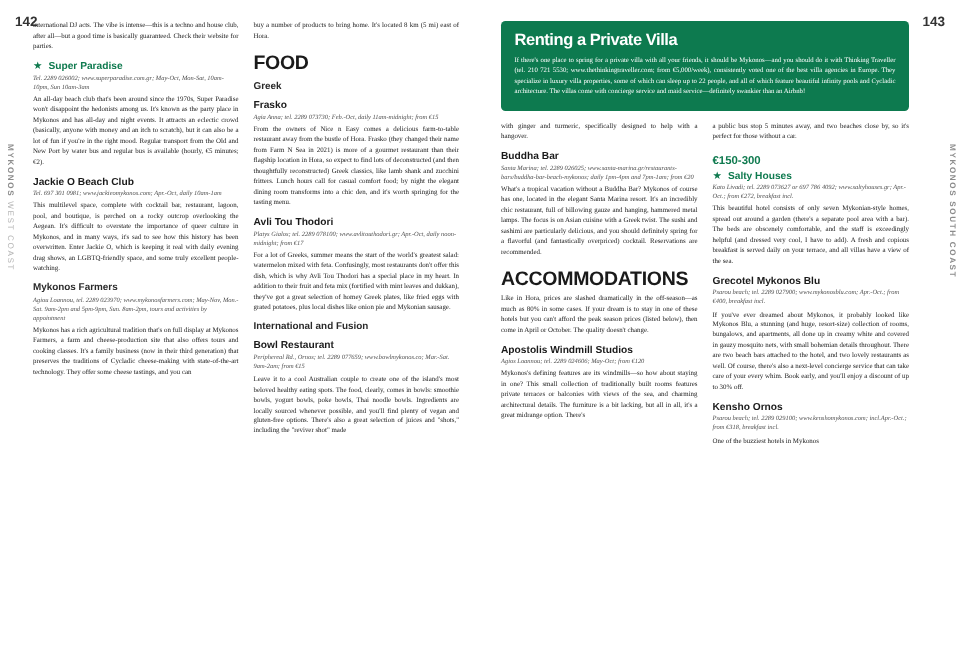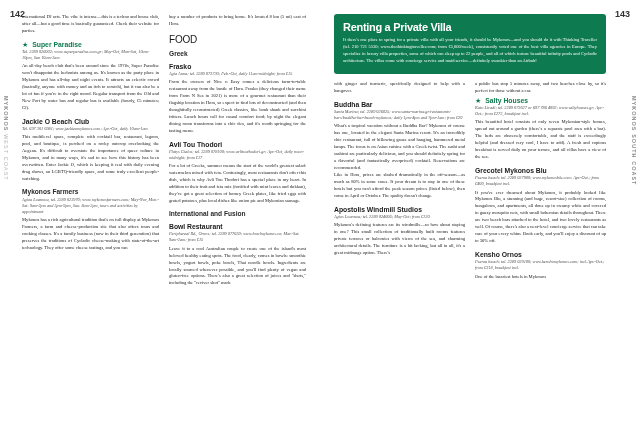--- a/index.html
+++ b/index.html
@@ -35,21 +35,21 @@
   }
 
   .cols{display:flex;gap:10px;}
   .col{width:148px;}
   .col-r{width:148px;}
 
   
   p{margin:0 0 0 0;font-size:4.6px;line-height:1.52;color:#1a1a1a;text-align:justify;
     font-family:"Liberation Serif", serif;}
   .h-section{
-    font-size:10px;font-weight:normal;color:#1a1a1a;margin:6px 0 3px;
+    font-size:13px;font-weight:bold;color:#1a1a1a;margin:6px 0 3px;
     font-family:"Liberation Sans", sans-serif;letter-spacing:-0.2px;
   }
   .h-sub{
     font-size:6.6px;font-weight:bold;color:#2a2a2a;margin:5px 0 1.5px;
     font-family:"Liberation Sans", sans-serif;
   }
   .h-poi{
     font-size:6.8px;font-weight:bold;color:#1a1a1a;margin:6px 0 1px;
     font-family:"Liberation Sans", sans-serif;
   }
@@ -146,30 +146,32 @@
 
     <div class="cols">
 
       <div class="col">
         <p>with ginger and turmeric, specifically designed to help with a hangover.</p>
 
         <div class="h-poi">Buddha Bar</div>
         <div class="meta">Santa Marina; tel. 2289 026025; www.santa-marina.gr/restaurants-bars/buddha-bar-beach-mykonos; daily 1pm-4pm and 7pm-1am; from €20</div>
         <p>What's a tropical vacation without a Buddha Bar? Mykonos of course has one, located in the elegant Santa Marina resort. It's an incredibly chic restaurant, full of billowing gauze and hanging, hammered metal lamps. The focus is on Asian cuisine with a Greek twist. The sushi and sashimi are particularly delicious, and you should definitely spring for a flavorful (and fantastically overpriced) cocktail. Reservations are recommended.</p>
 
+        <div class="h-section">ACCOMMODATIONS</div>
         <p>Like in Hora, prices are slashed dramatically in the off-season—as much as 80% in some cases. If your dream is to stay in one of these hotels but you can't afford the peak season prices (listed below), then come in April or October. The quality doesn't change.</p>
 
         <div class="h-poi">Apostolis Windmill Studios</div>
         <div class="meta">Agios Loannou; tel. 2289 024606; May-Oct; from €120</div>
         <p>Mykonos's defining features are its windmills—so how about staying in one? This small collection of traditionally built rooms features private terraces or balconies with views of the sea, and charming architectural details. The furniture is a bit lacking, but all in all, it's a great midrange option. There's</p>
       </div>
 
       <div class="col-r">
         <p>a public bus stop 5 minutes away, and two beaches close by, so it's perfect for those without a car.</p>
 
+        <div class="h-price">€150-300</div>
         <div class="h-poi-star">
           <span class="star">★</span>
           <span class="h-poi-green" style="margin:2px 0 1px">Salty Houses</span>
         </div>
         <div class="meta">Kato Livadi; tel. 2289 073627 or 697 786 4092; www.saltyhouses.gr; Apr.-Oct.; from €272, breakfast incl.</div>
         <p>This beautiful hotel consists of only seven Mykonian-style homes, spread out around a garden (there's a separate pool area with a bar). The beds are obscenely comfortable, and the staff is exceedingly helpful (and dressed very cool, I have to add). A fresh and copious breakfast is served daily on your terrace, and all villas have a view of the sea.</p>
 
         <div class="h-poi">Grecotel Mykonos Blu</div>
         <div class="meta">Psarou beach; tel. 2289 027900; www.mykonosblu.com; Apr.-Oct.; from €400, breakfast incl.</div>
         <p>If you've ever dreamed about Mykonos, it probably looked like Mykonos Blu, a stunning (and huge, resort-size) collection of rooms, bungalows, and apartments, all done up in creamy white and covered in gauzy mosquito nets, with small bohemian details throughout. There are two beach bars attached to the hotel, and two lovely restaurants as well. Of course, there's also a next-level concierge service that can take care of your every whim. Book early, and you'll enjoy a discount of up to 30% off.</p>

